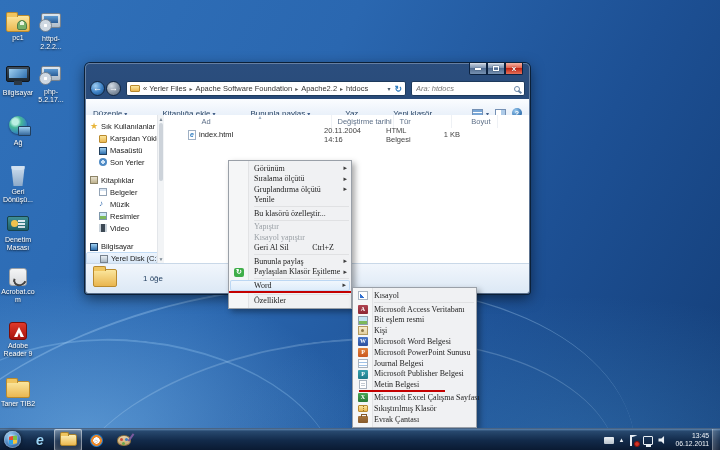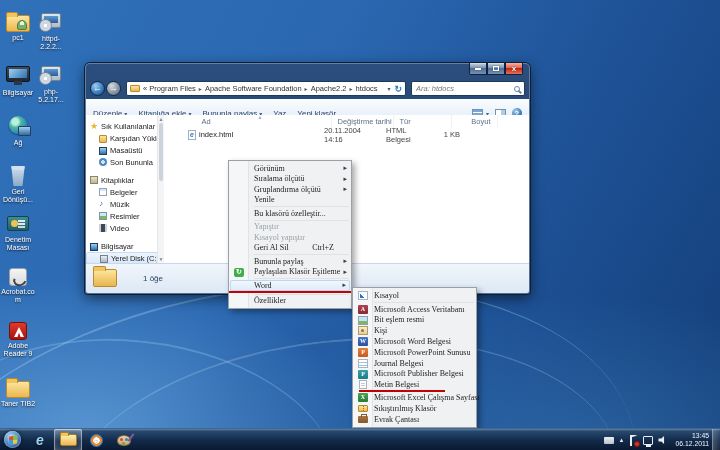--- a/index.html
+++ b/index.html
@@ -65,21 +65,21 @@
   .addr .seg { margin:0 2px; }
   .addr .bsep { color:#555; font-size:6px; margin:0 1px; }
   .addr .spacer { flex:1; }
   .addr .ddn { color:#456; font-size:6px; margin:0 2px; }
   .addr .refresh { color:#2f7cc0; font-size:9px; font-weight:bold; margin-left:2px; }
   .searchbox { width:114px; height:15px; margin-left:5px; background:#fff; border:1px solid #1d3a5c; border-radius:2px; display:flex; align-items:center; padding:0 4px; flex:0 0 auto; }
   .searchbox input { border:none; outline:none; width:92px; font-size:7.5px; font-style:italic; color:#8a8a8a; font-family:"Liberation Sans",sans-serif; background:transparent; }
   .mag { width:6px; height:6px; border:1.5px solid #6b87a8; border-radius:50%; position:relative; margin-left:auto; }
   .mag::after { content:""; position:absolute; right:-3px; bottom:-2px; width:4px; height:1.5px; background:#6b87a8; transform:rotate(40deg); }
 
-  .toolbar { position:absolute; left:1px; right:1px; top:36px; height:29px; background:linear-gradient(#fbfdff,#eaf1fa 55%, #dfeaf6); border-bottom:1px solid #cfdbe9; display:flex; align-items:center; padding:0 7px; font-size:8px; color:#1e3c5f; }
+  .toolbar { position:absolute; left:1px; right:1px; top:36px; height:29px; background:linear-gradient(#fbfdff,#eaf1fa 55%, #dfeaf6); border-bottom:1px solid #cfdbe9; display:flex; align-items:center; padding:0 7px; font-size:8px; color:#1e3c5f;gap:24px; }
   .tbtn { margin-right:11px; white-space:nowrap; }
   .tbtn.dd::after { content:"▾"; font-size:6px; margin-left:2px; color:#44618a; }
   .tright { margin-left:auto; display:flex; align-items:center; gap:6px; }
   .viewicon { width:11px; height:9px; background:repeating-linear-gradient(#7aa7d6 0 2px, #fff 2px 3px); border:1px solid #7490b4; }
   .viewdd { font-size:6px; color:#44618a; margin-left:-3px; }
   .paneicon { width:11px; height:9px; border:1px solid #7490b4; background:linear-gradient(90deg,#fff 0 55%, #aecbe8 55%); }
   .helpicon { width:10px; height:10px; border-radius:50%; background:radial-gradient(circle at 35% 30%, #9ecdf2, #2f6fae 70%); color:#fff; font-size:7px; font-weight:bold; display:flex; align-items:center; justify-content:center; }
 
   .main { position:absolute; left:1px; right:1px; top:52px; bottom:31px; background:#fff; display:flex; overflow:hidden; }
   .sidebar { width:78px; position:relative; font-size:7.5px; color:#222; padding-top:5px; overflow:hidden; flex:0 0 auto; }
@@ -252,21 +252,21 @@
           <span class="x">x</span>
         </div>
     </div>
 
     <div class="navrow">
       <div class="navcirc nback">←</div>
       <div class="navcirc nfwd">→</div>
       <div class="addr">
         <span class="afold"></span>
         <span>«</span>
-        <span class="seg">Program Files</span>
+        <span class="seg">Yerler Files</span>
         <span class="bsep">▸</span>
         <span class="seg">Apache Software Foundation</span>
         <span class="bsep">▸</span>
         <span class="seg">Apache2.2</span>
         <span class="bsep">▸</span>
         <span class="seg">htdocs</span>
         <span class="spacer"></span>
         <span class="ddn">▾</span>
         <span class="refresh">↻</span>
       </div>
@@ -299,21 +299,21 @@
         <div class="snode child">
           <span class="si si-folder"></span>
           <span>Karşıdan Yüklem</span>
         </div>
         <div class="snode child">
           <span class="si si-desktop"></span>
           <span>Masaüstü</span>
         </div>
         <div class="snode child">
           <span class="si si-recent"></span>
-          <span>Son Bununla</span>
+          <span>Son Yerler</span>
         </div>
         <div class="sgap"></div>
         <div class="snode">
           <span class="si si-lib"></span>
           <span>Kitaplıklar</span>
         </div>
         <div class="snode child">
           <span class="si si-doc"></span>
           <span>Belgeler</span>
         </div>

